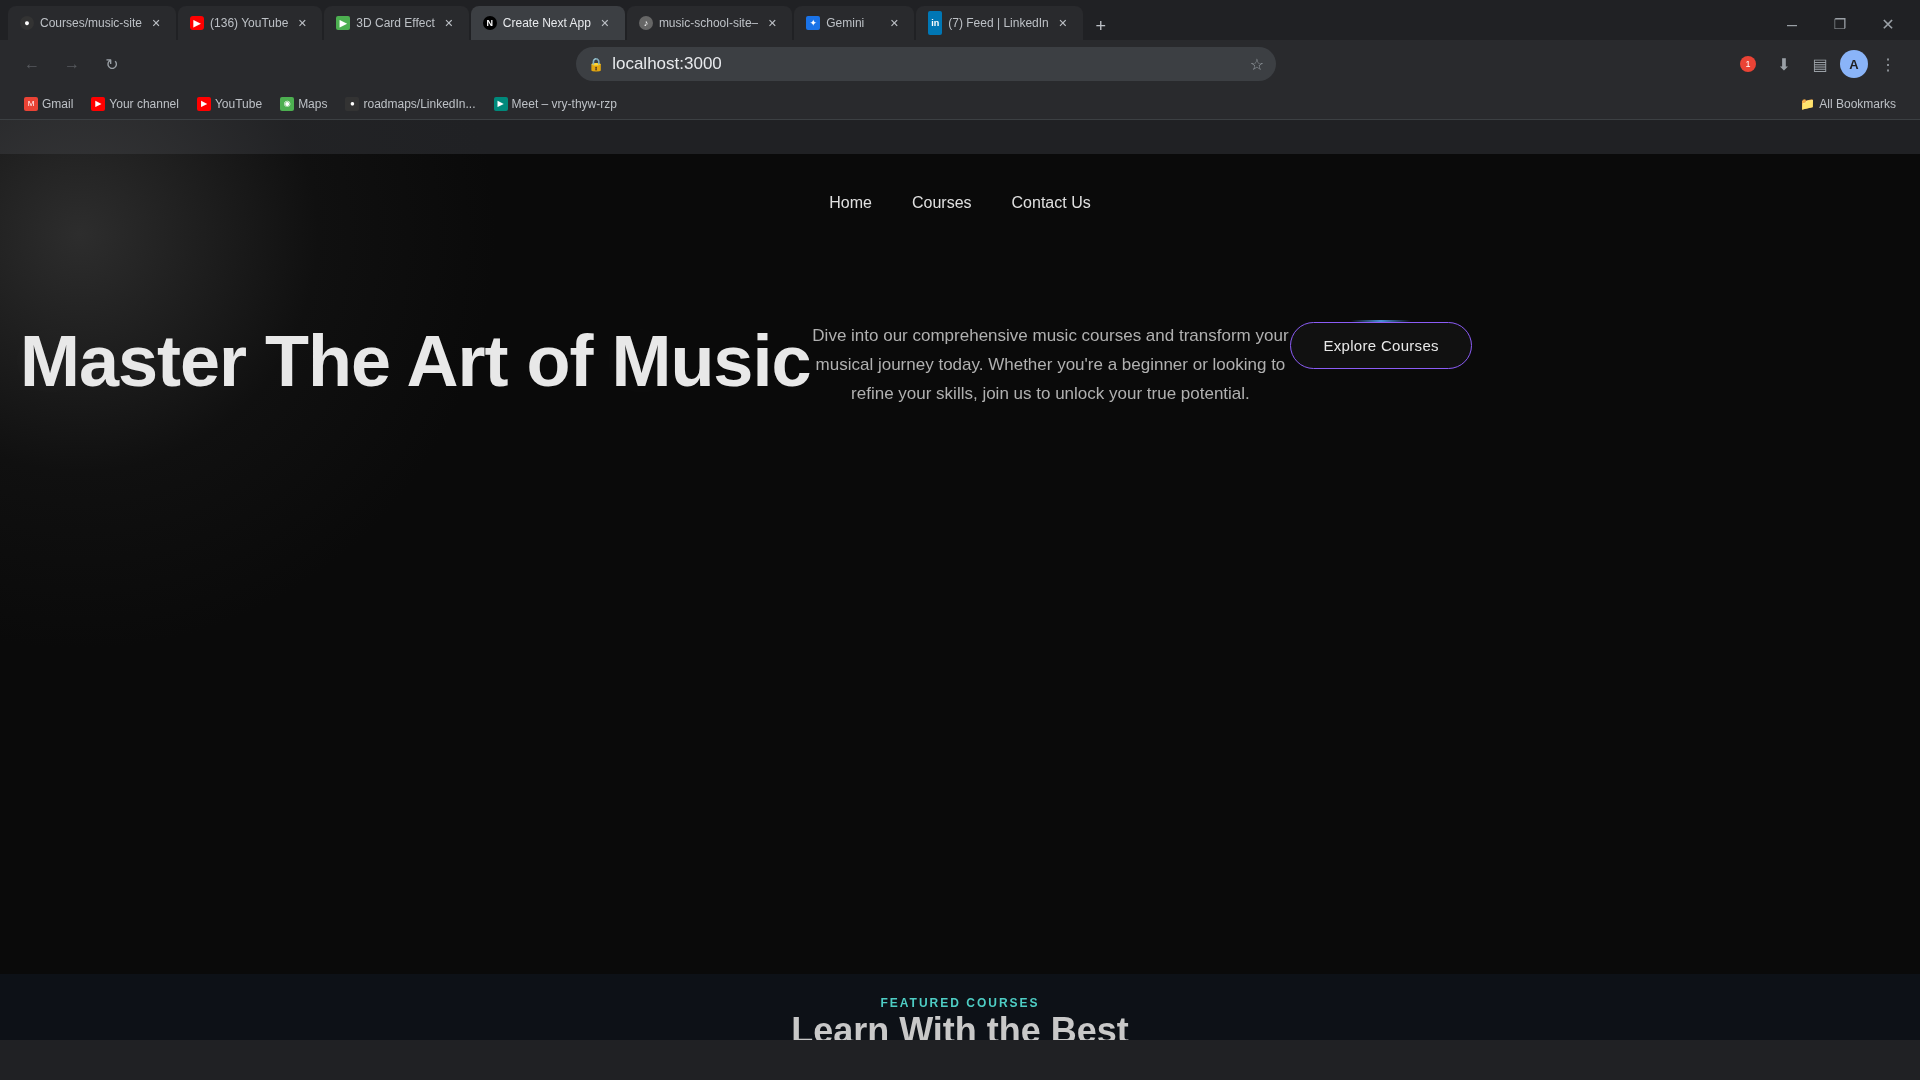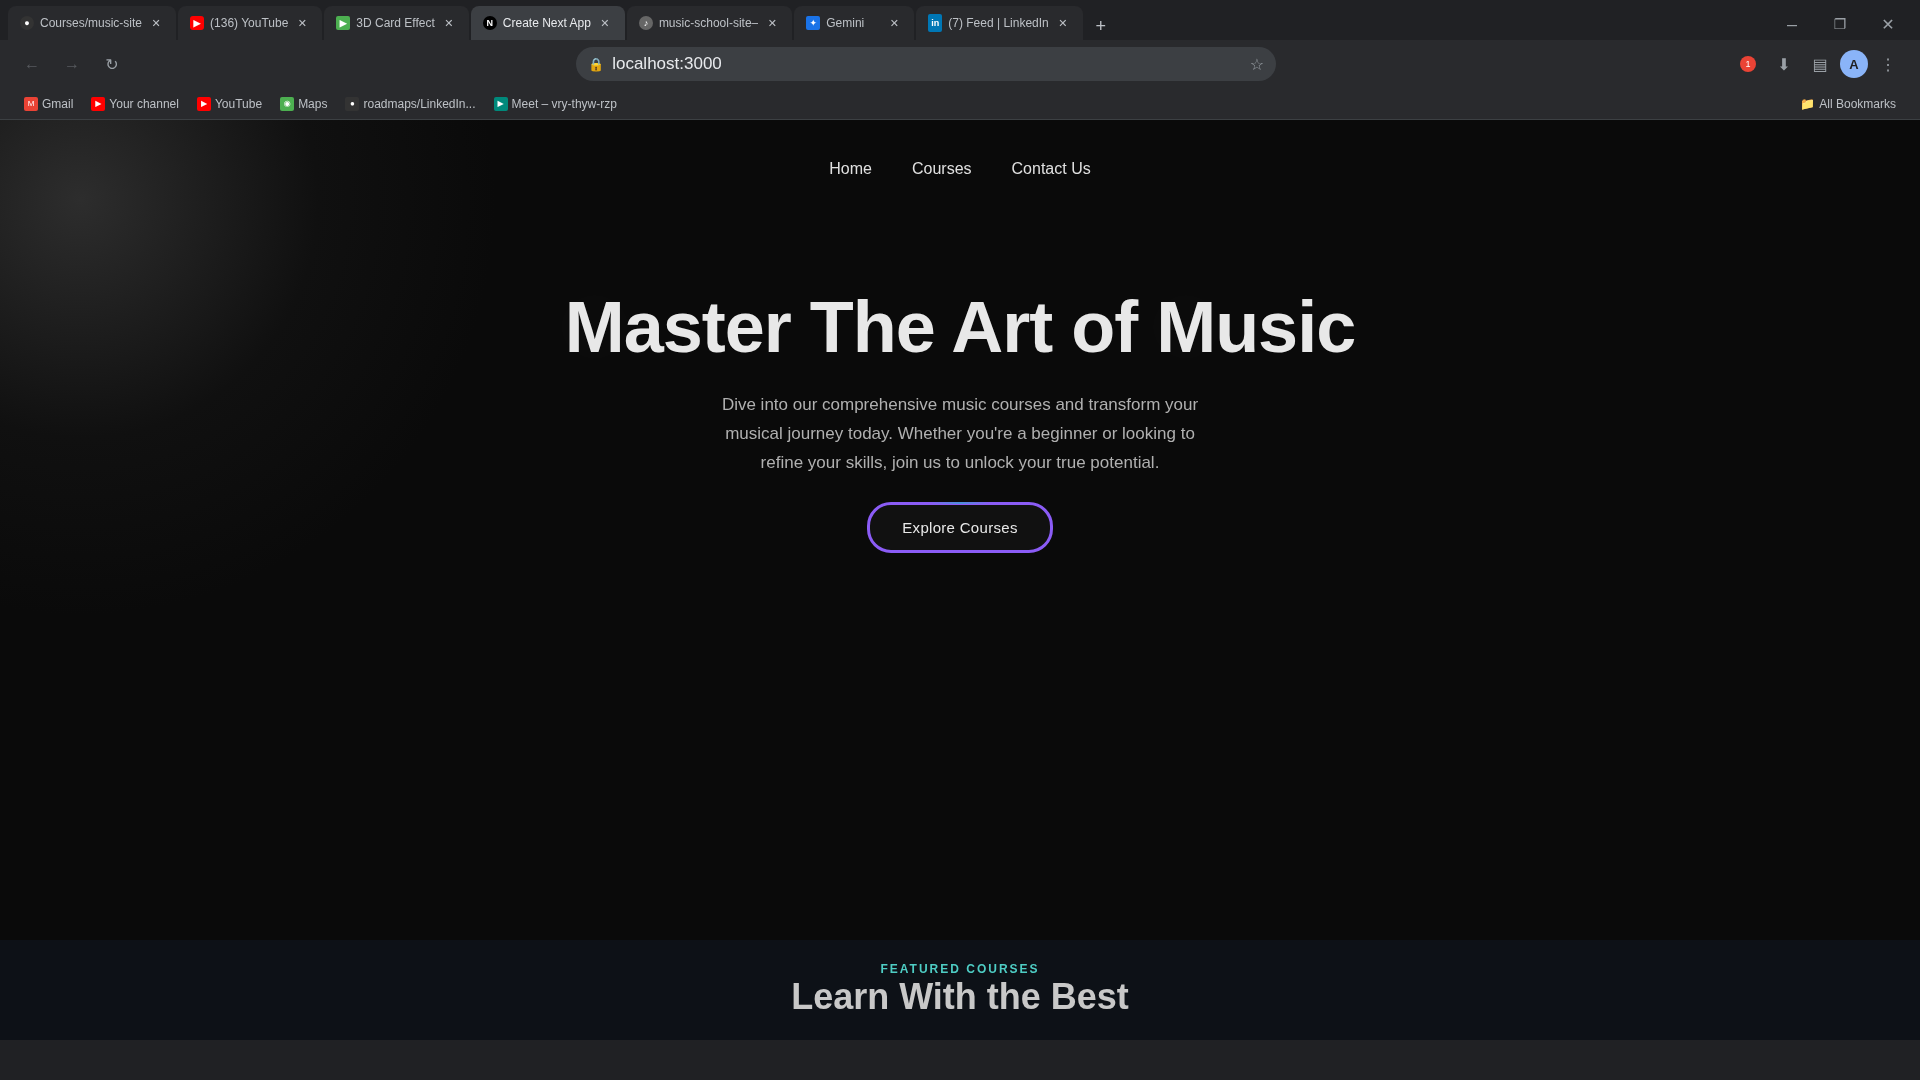--- a/index.html
+++ b/index.html
@@ -60,34 +60,34 @@
 
     
     .site-nav {
       display: flex;
       justify-content: center;
       align-items: flex-start;
       gap: 40px;
       padding: 40px 0 30px;
       position: relative;
       z-index: 10;
+      margin-top: 34px;
     }
     .nav-link {
       color: #e0e0e0;
       font-size: 16px;
       text-decoration: none;
       cursor: pointer;
       font-weight: 400;
     }
 
     
     .hero {
       display: flex;
-      flex-direction: column;
-      align-items: center;
+      align-items: flex-start;
       text-align: center;
       padding: 80px 20px 40px;
       position: relative;
       z-index: 10;
     }
     .hero-title {
       font-size: 72px;
       font-weight: 700;
       color: #e8e8e8;
       letter-spacing: -1px;
@@ -99,21 +99,21 @@
       font-size: 17px;
       color: #b0b0b0;
       max-width: 480px;
       line-height: 1.7;
       margin-bottom: 24px;
     }
     .explore-btn {
       padding: 14px 32px;
       background: #111;
       color: #e8e8e8;
-      border: 3px solid #8b5cf6;
+      border: 1px solid #8b5cf6;
       border-radius: 24px;
       font-size: 15px;
       cursor: pointer;
       letter-spacing: 0.3px;
       position: relative;
     }
     .explore-btn::before {
       content: '';
       position: absolute;
       top: -3px;
@@ -193,21 +193,21 @@
       <div class="tab-favicon gray-favicon" style="width:14px;height:14px;display:flex;align-items:center;justify-content:center;font-size:9px;">♪</div>
       <span class="tab-title">music-school-site–</span>
       <div class="tab-close">✕</div>
     </div>
         <div class="tab">
       <div class="tab-favicon gem-favicon" style="width:14px;height:14px;display:flex;align-items:center;justify-content:center;font-size:9px;">✦</div>
       <span class="tab-title">Gemini</span>
       <div class="tab-close">✕</div>
     </div>
         <div class="tab">
-      <div class="tab-favicon li-favicon" style="width:14px;height:18px;display:flex;align-items:center;justify-content:center;font-size:9px;">in</div>
+      <div class="tab-favicon li-favicon" style="width:14px;height:24px;display:flex;align-items:center;justify-content:center;font-size:9px;">in</div>
       <span class="tab-title">(7) Feed | LinkedIn</span>
       <div class="tab-close">✕</div>
     </div>
       </div>
     <div class="tab-new">+</div>
 
     <div style="margin-left:auto;display:flex;align-items:center;gap:16px;padding-right:8px;">
       <div class="nav-btn" style="font-size:18px;">–</div>
       <div class="nav-btn" style="font-size:14px;">❐</div>
       <div class="nav-btn" style="font-size:16px;">✕</div>

